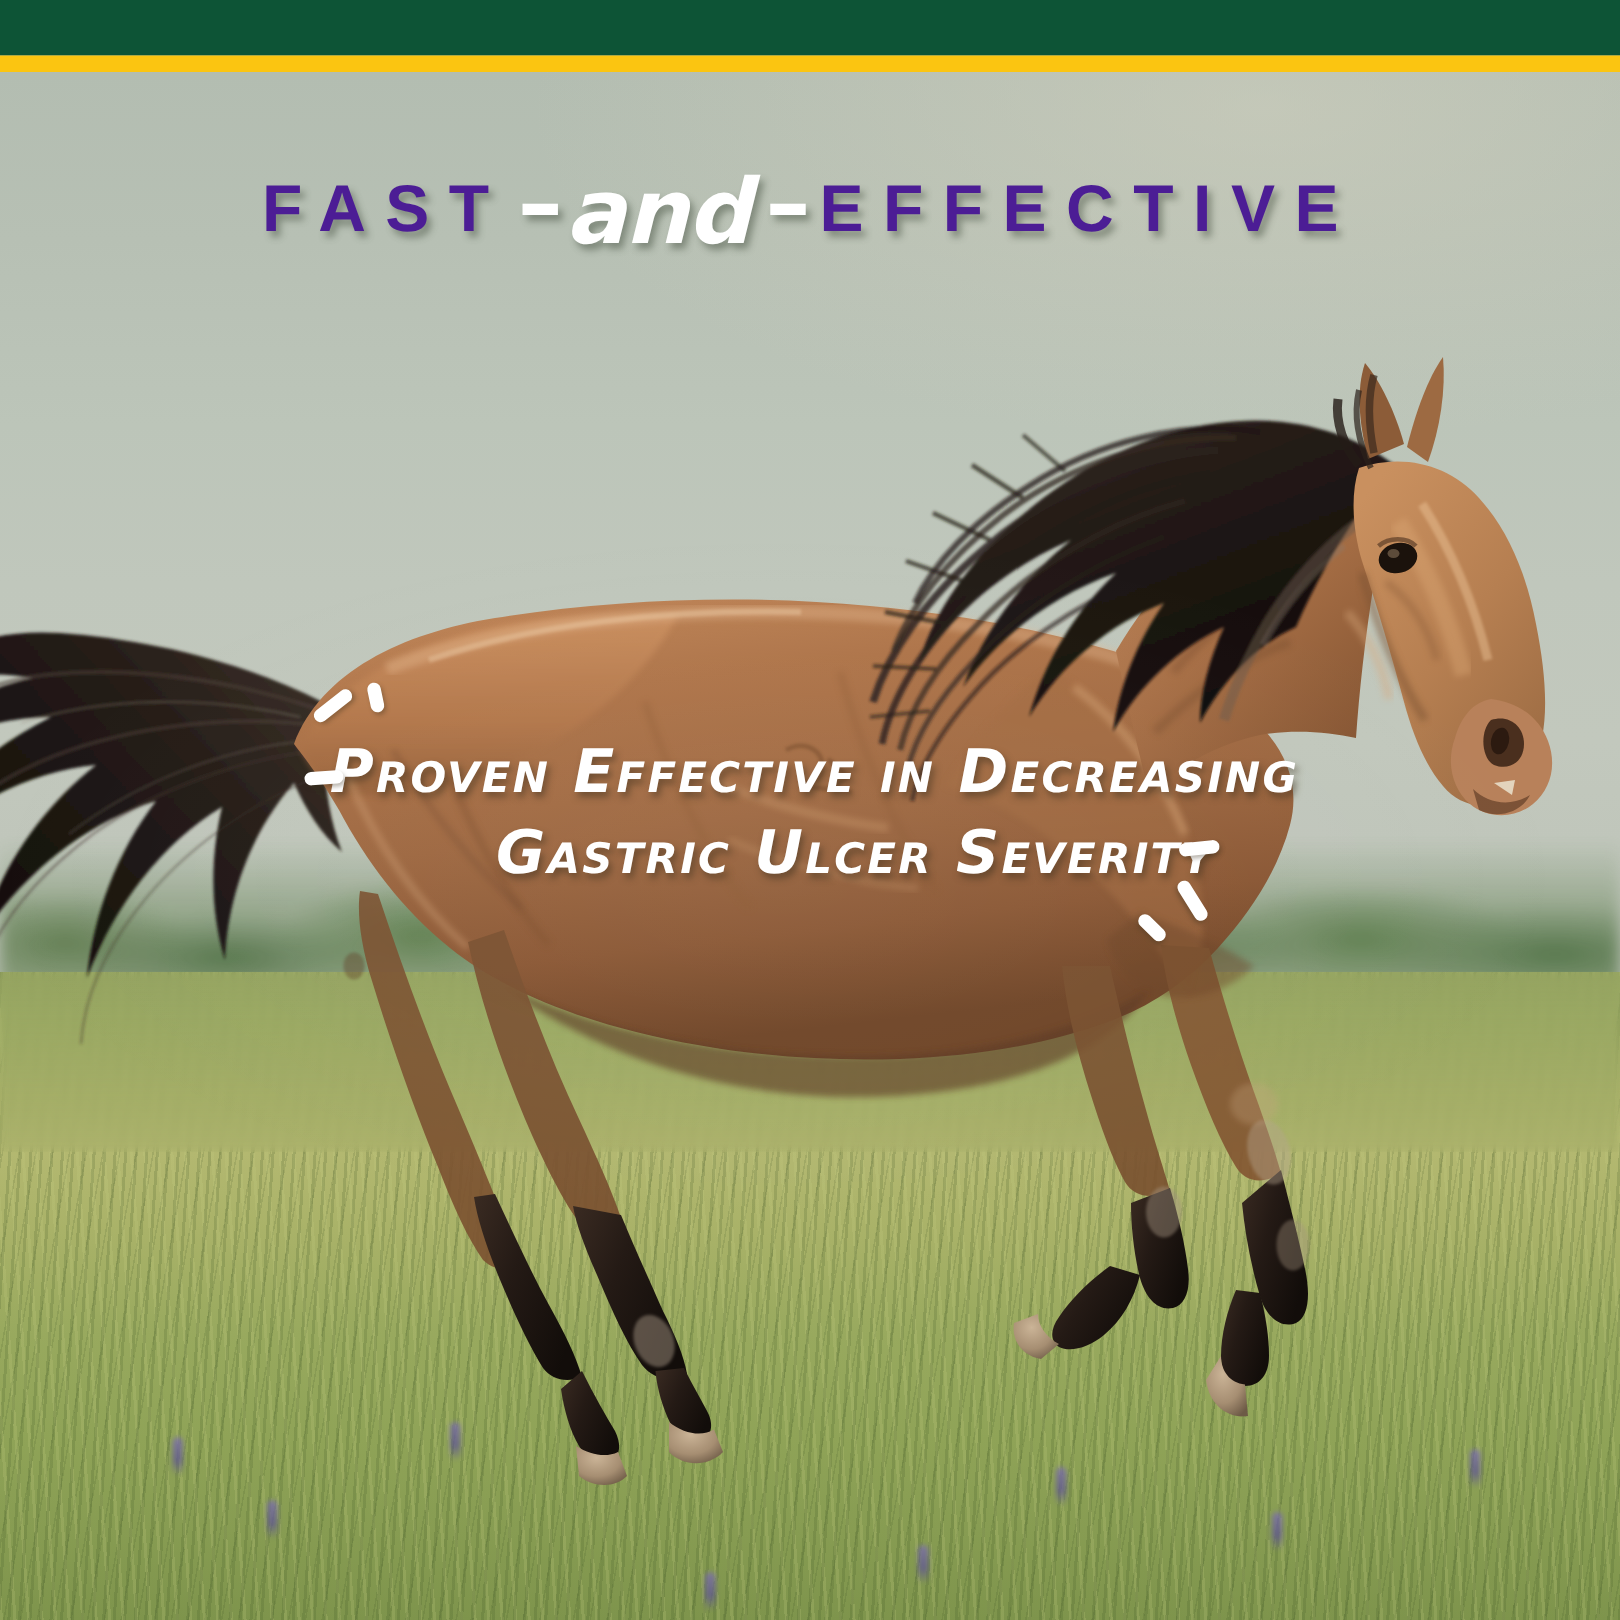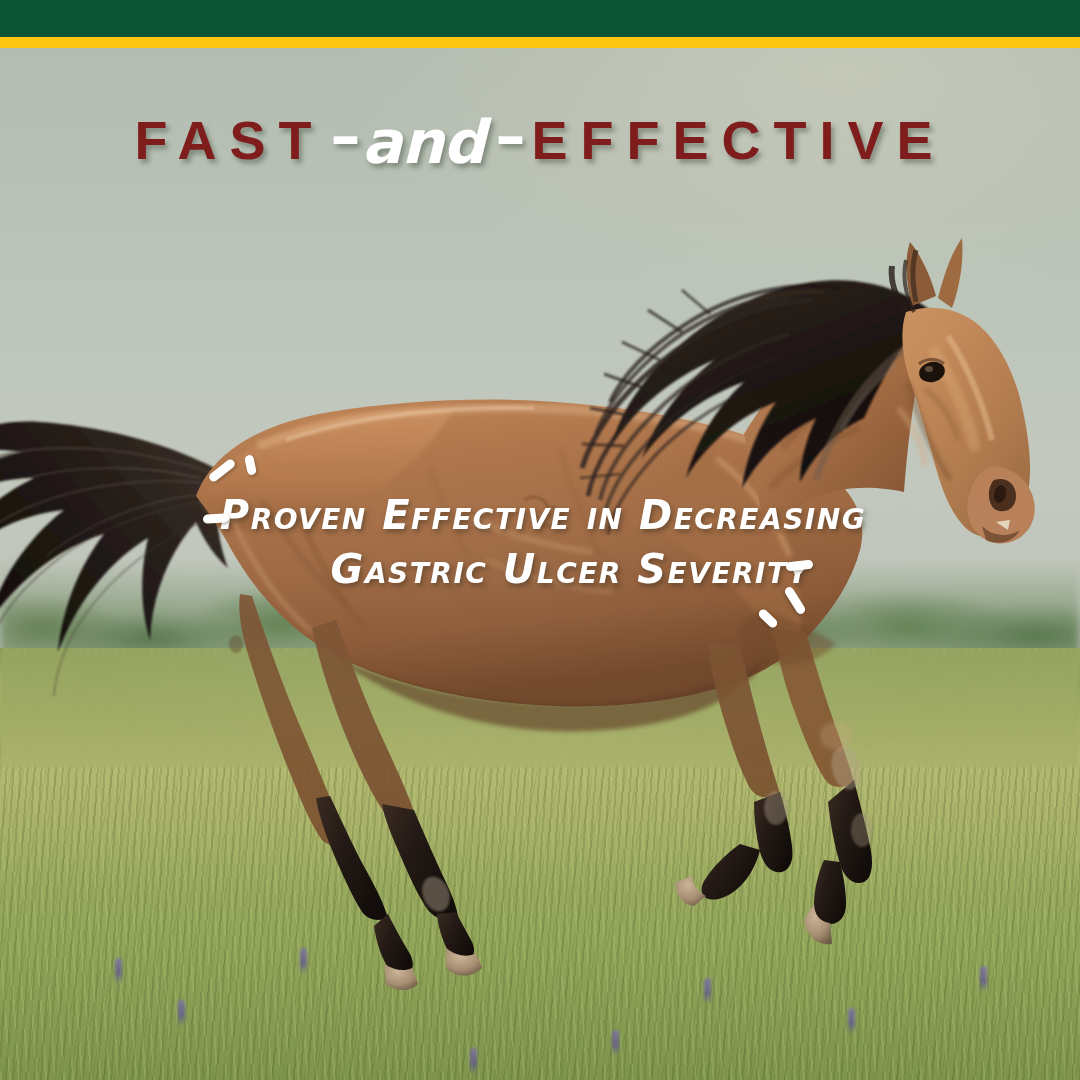--- a/index.html
+++ b/index.html
@@ -122,23 +122,23 @@
   .headline {
     position:absolute; left:0; top:105px; width:1080px;
     text-align:center;
     z-index:30;
     white-space:nowrap;
   }
   .hl-word {
     display:inline-block;
     font-family:"Liberation Sans", sans-serif;
     font-weight:bold;
-    font-size:54px;
+    font-size:44px;
     letter-spacing:13px;
-    color:#7f1d1d;
+    color:#4c1d95;
     text-shadow:3px 4px 5px rgba(60,70,55,.45);
     vertical-align:middle;
   }
   .hl-dash {
     display:inline-block;
     font-family:"DejaVu Sans", sans-serif;
     font-weight:bold;
     font-size:60px;
     color:#ffffff;
     margin:0 6px;

